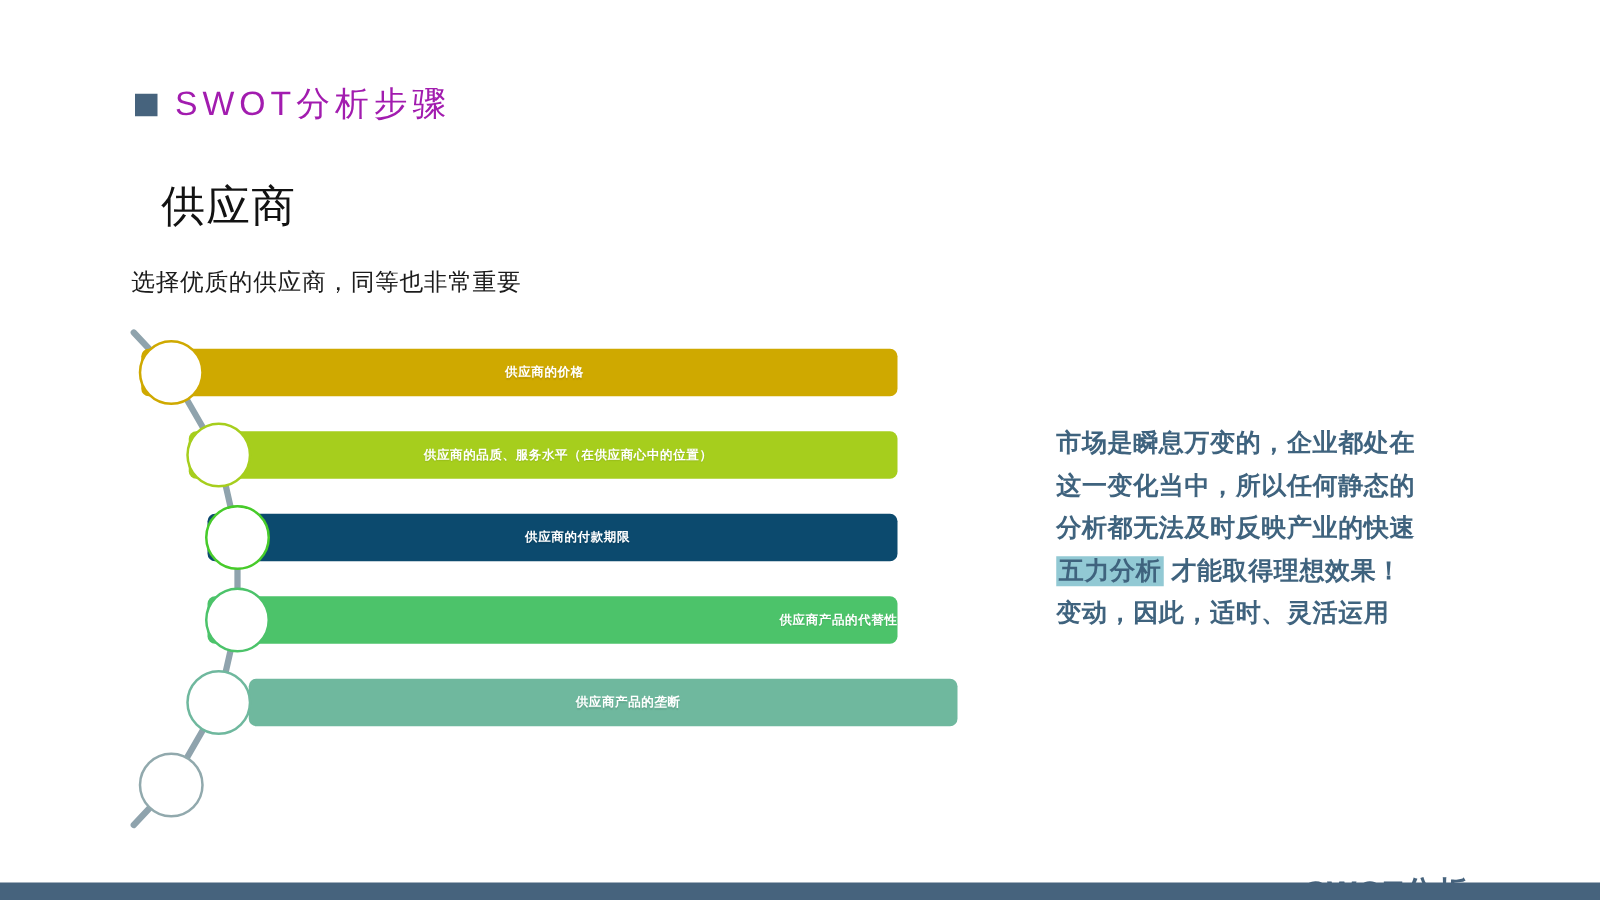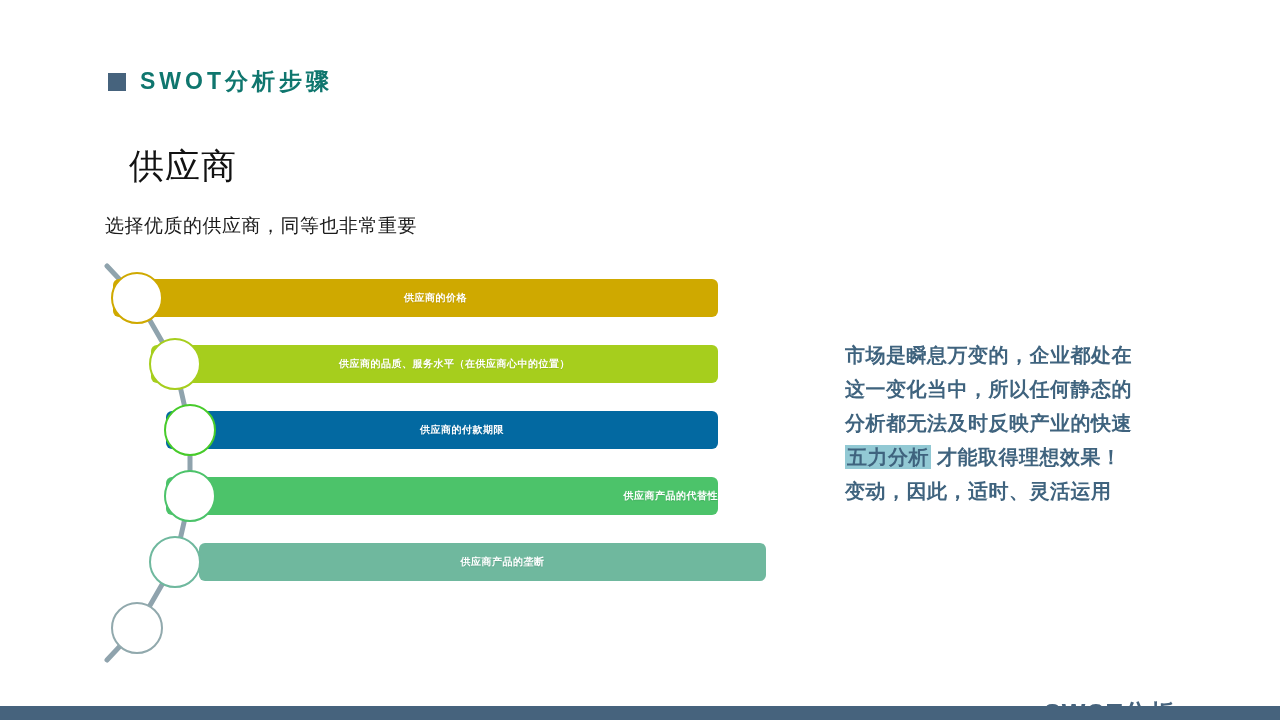--- a/index.html
+++ b/index.html
@@ -15,22 +15,22 @@
 
   
   .header{
     position:absolute;left:108px;top:70px;
     display:flex;align-items:center;gap:14px;
   }
   .header-bullet{
     width:18px;height:18px;background:#46637d;flex:none;
   }
   .header-title{
-    font-size:23px;color:#0f766e;letter-spacing:4px;
-    font-weight:700;white-space:nowrap;line-height:1;
+    font-size:27px;color:#a21caf;letter-spacing:4px;
+    font-weight:400;white-space:nowrap;line-height:1;
   }
 
   
   .section-title{
     position:absolute;left:105px;top:146px;
     font-size:35px;font-weight:normal;color:#121212;
     letter-spacing:1px;line-height:1.15;white-space:nowrap;margin-left:24px;
   }
   .section-sub{
     position:absolute;left:105px;top:213px;
@@ -97,21 +97,21 @@
         <polyline points="107,266 137,298 175,364 190,430 190,496 175,562 137,628 107,660" fill="none" stroke="#8fa3ad" stroke-width="5" stroke-linecap="round" stroke-linejoin="round"></polyline>
       </svg>
   <div class="bar" style="left: 113px; top: 279px; width: 605px; background: rgb(207, 169, 0);">
         <span class="bar-label">供应商的价格</span>
       </div>
       <div class="node" style="left: 111px; top: 272px; border-color: rgb(207, 169, 0);"></div>
       <div class="bar" style="left: 151px; top: 345px; width: 567px; background: rgb(166, 206, 29);">
         <span class="bar-label">供应商的品质、服务水平（在供应商心中的位置）</span>
       </div>
       <div class="node" style="left: 149px; top: 338px; border-color: rgb(166, 206, 29);"></div>
-      <div class="bar" style="left: 166px; top: 411px; width: 552px; background: #0369a1;">
+      <div class="bar" style="left: 166px; top: 411px; width: 552px; background: #0c4a6e;">
         <span class="bar-label">供应商的付款期限</span>
       </div>
       <div class="node" style="left: 164px; top: 404px; border-color: rgb(71, 203, 42);"></div>
       <div class="bar" style="left: 166px; top: 477px; width: 552px; background: rgb(76, 195, 106); justify-content: flex-end;">
         <span class="bar-label">供应商产品的代替性</span>
       </div>
       <div class="node" style="left: 164px; top: 470px; border-color: rgb(76, 195, 106);"></div>
       <div class="bar" style="left: 151px; top: 543px; width: 567px; background: rgb(111, 184, 158); margin-left: 48px;">
         <span class="bar-label">供应商产品的垄断</span>
       </div>

